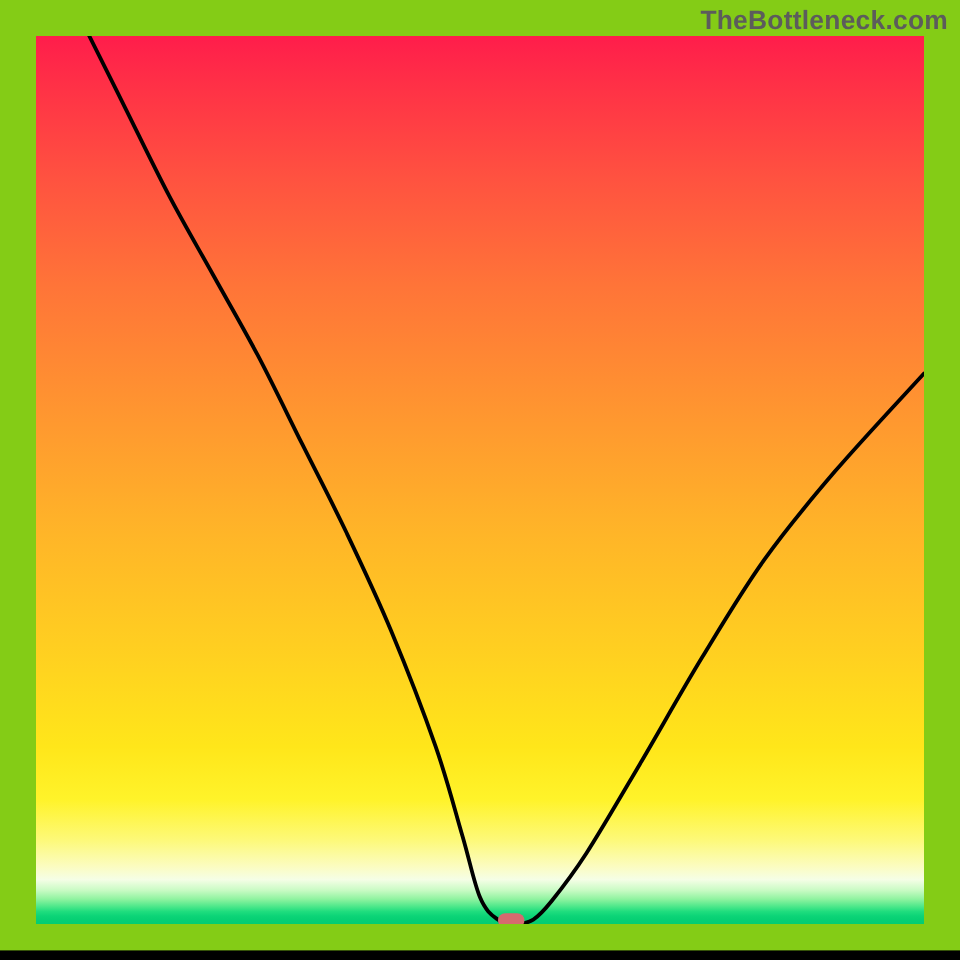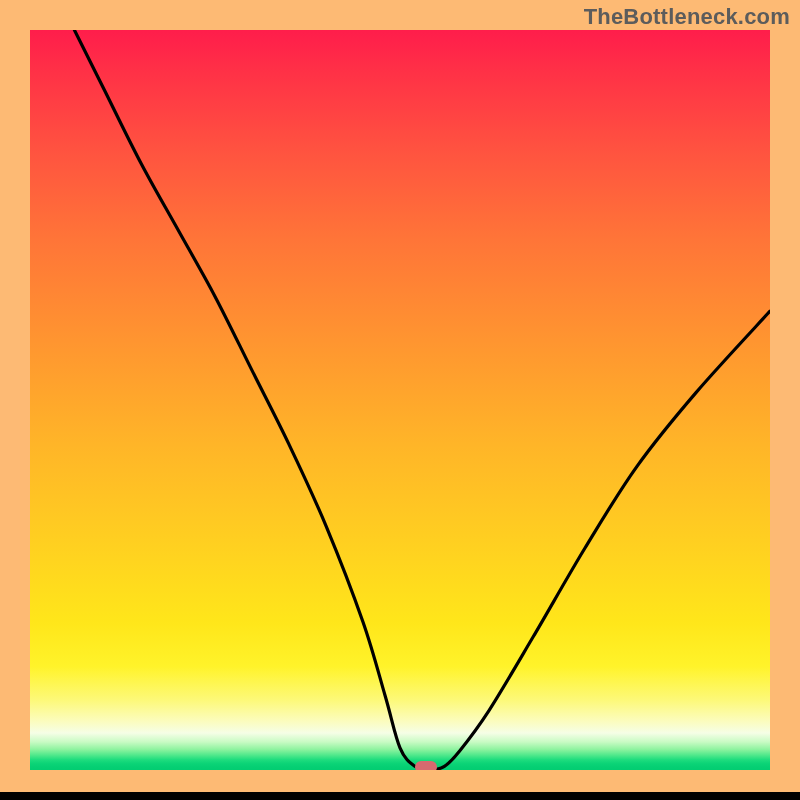--- a/index.html
+++ b/index.html
@@ -8,21 +8,21 @@
     width: 800px;
     height: 800px;
     background: #000;
     font-family: Arial, Helvetica, sans-serif;
     overflow: hidden;
   }
   .stage {
     position: relative;
     width: 800px;
     height: 792px;
-    background: #fdba74;
+    background: #84cc16;
   }
   .watermark {
     position: absolute;
     top: 4px;
     right: 10px;
     color: #5c5c5c;
     font-size: 22px;
     font-weight: 600;
     letter-spacing: 0.2px;
     user-select: none;

